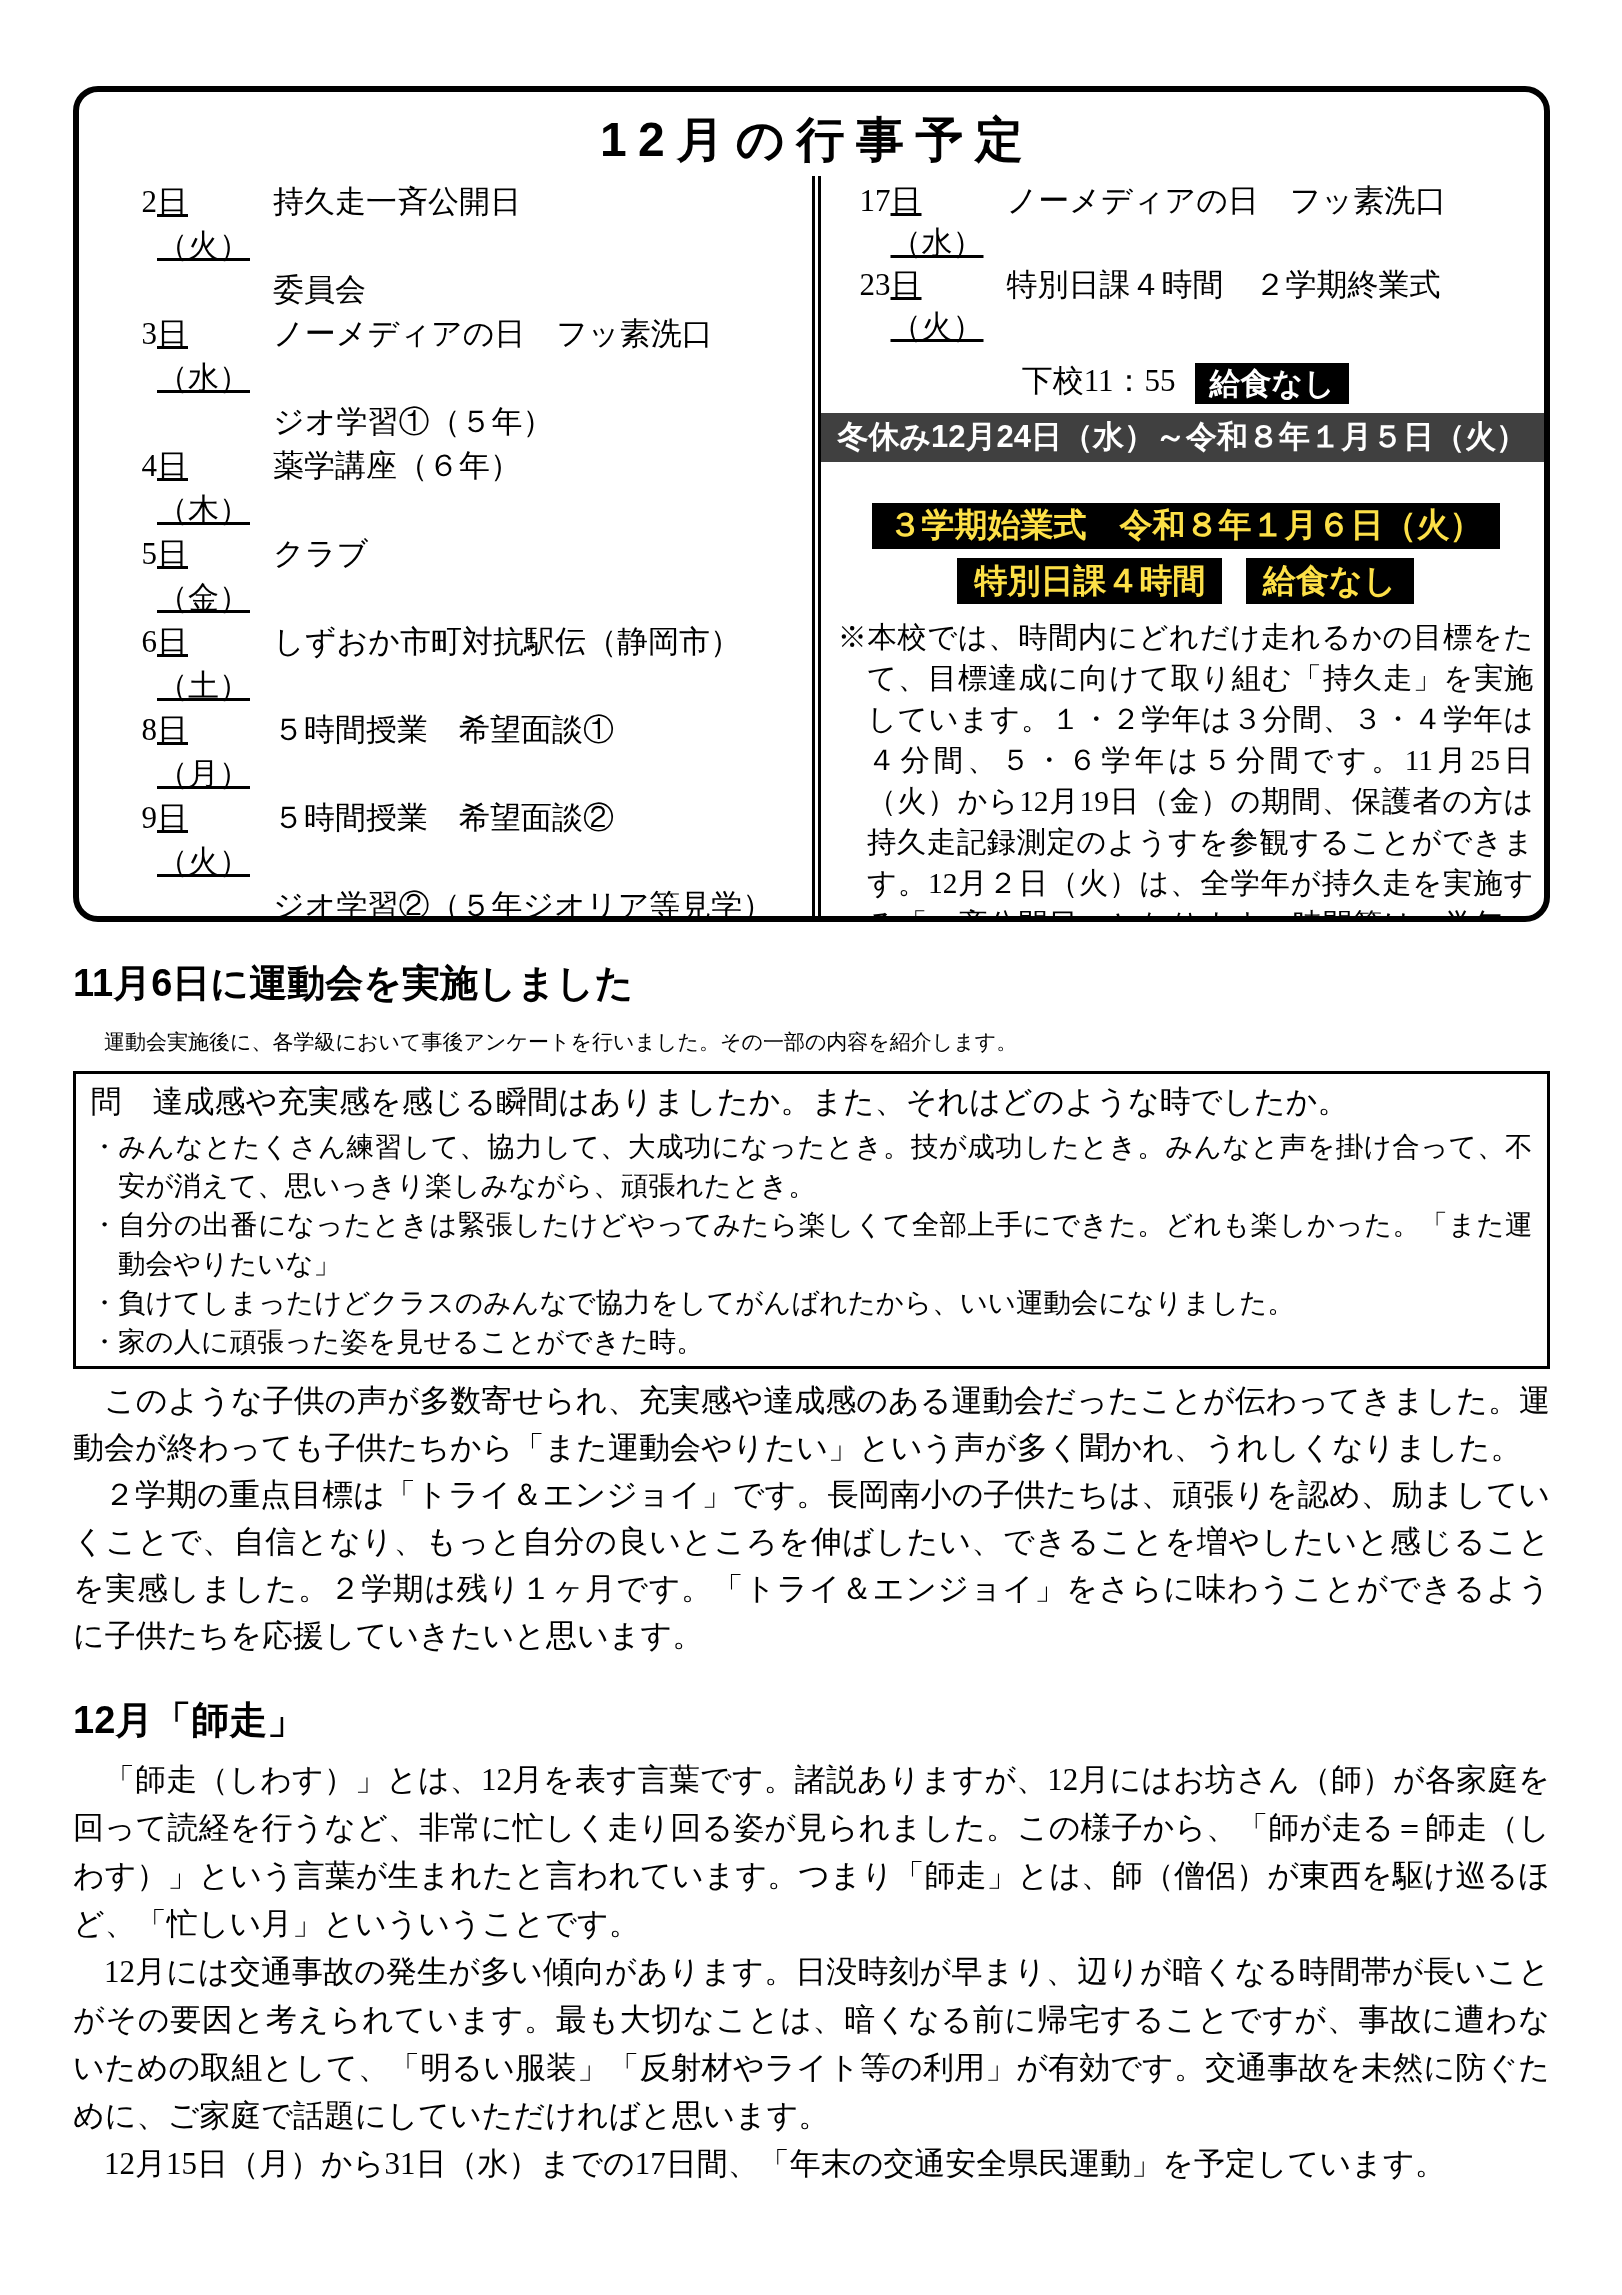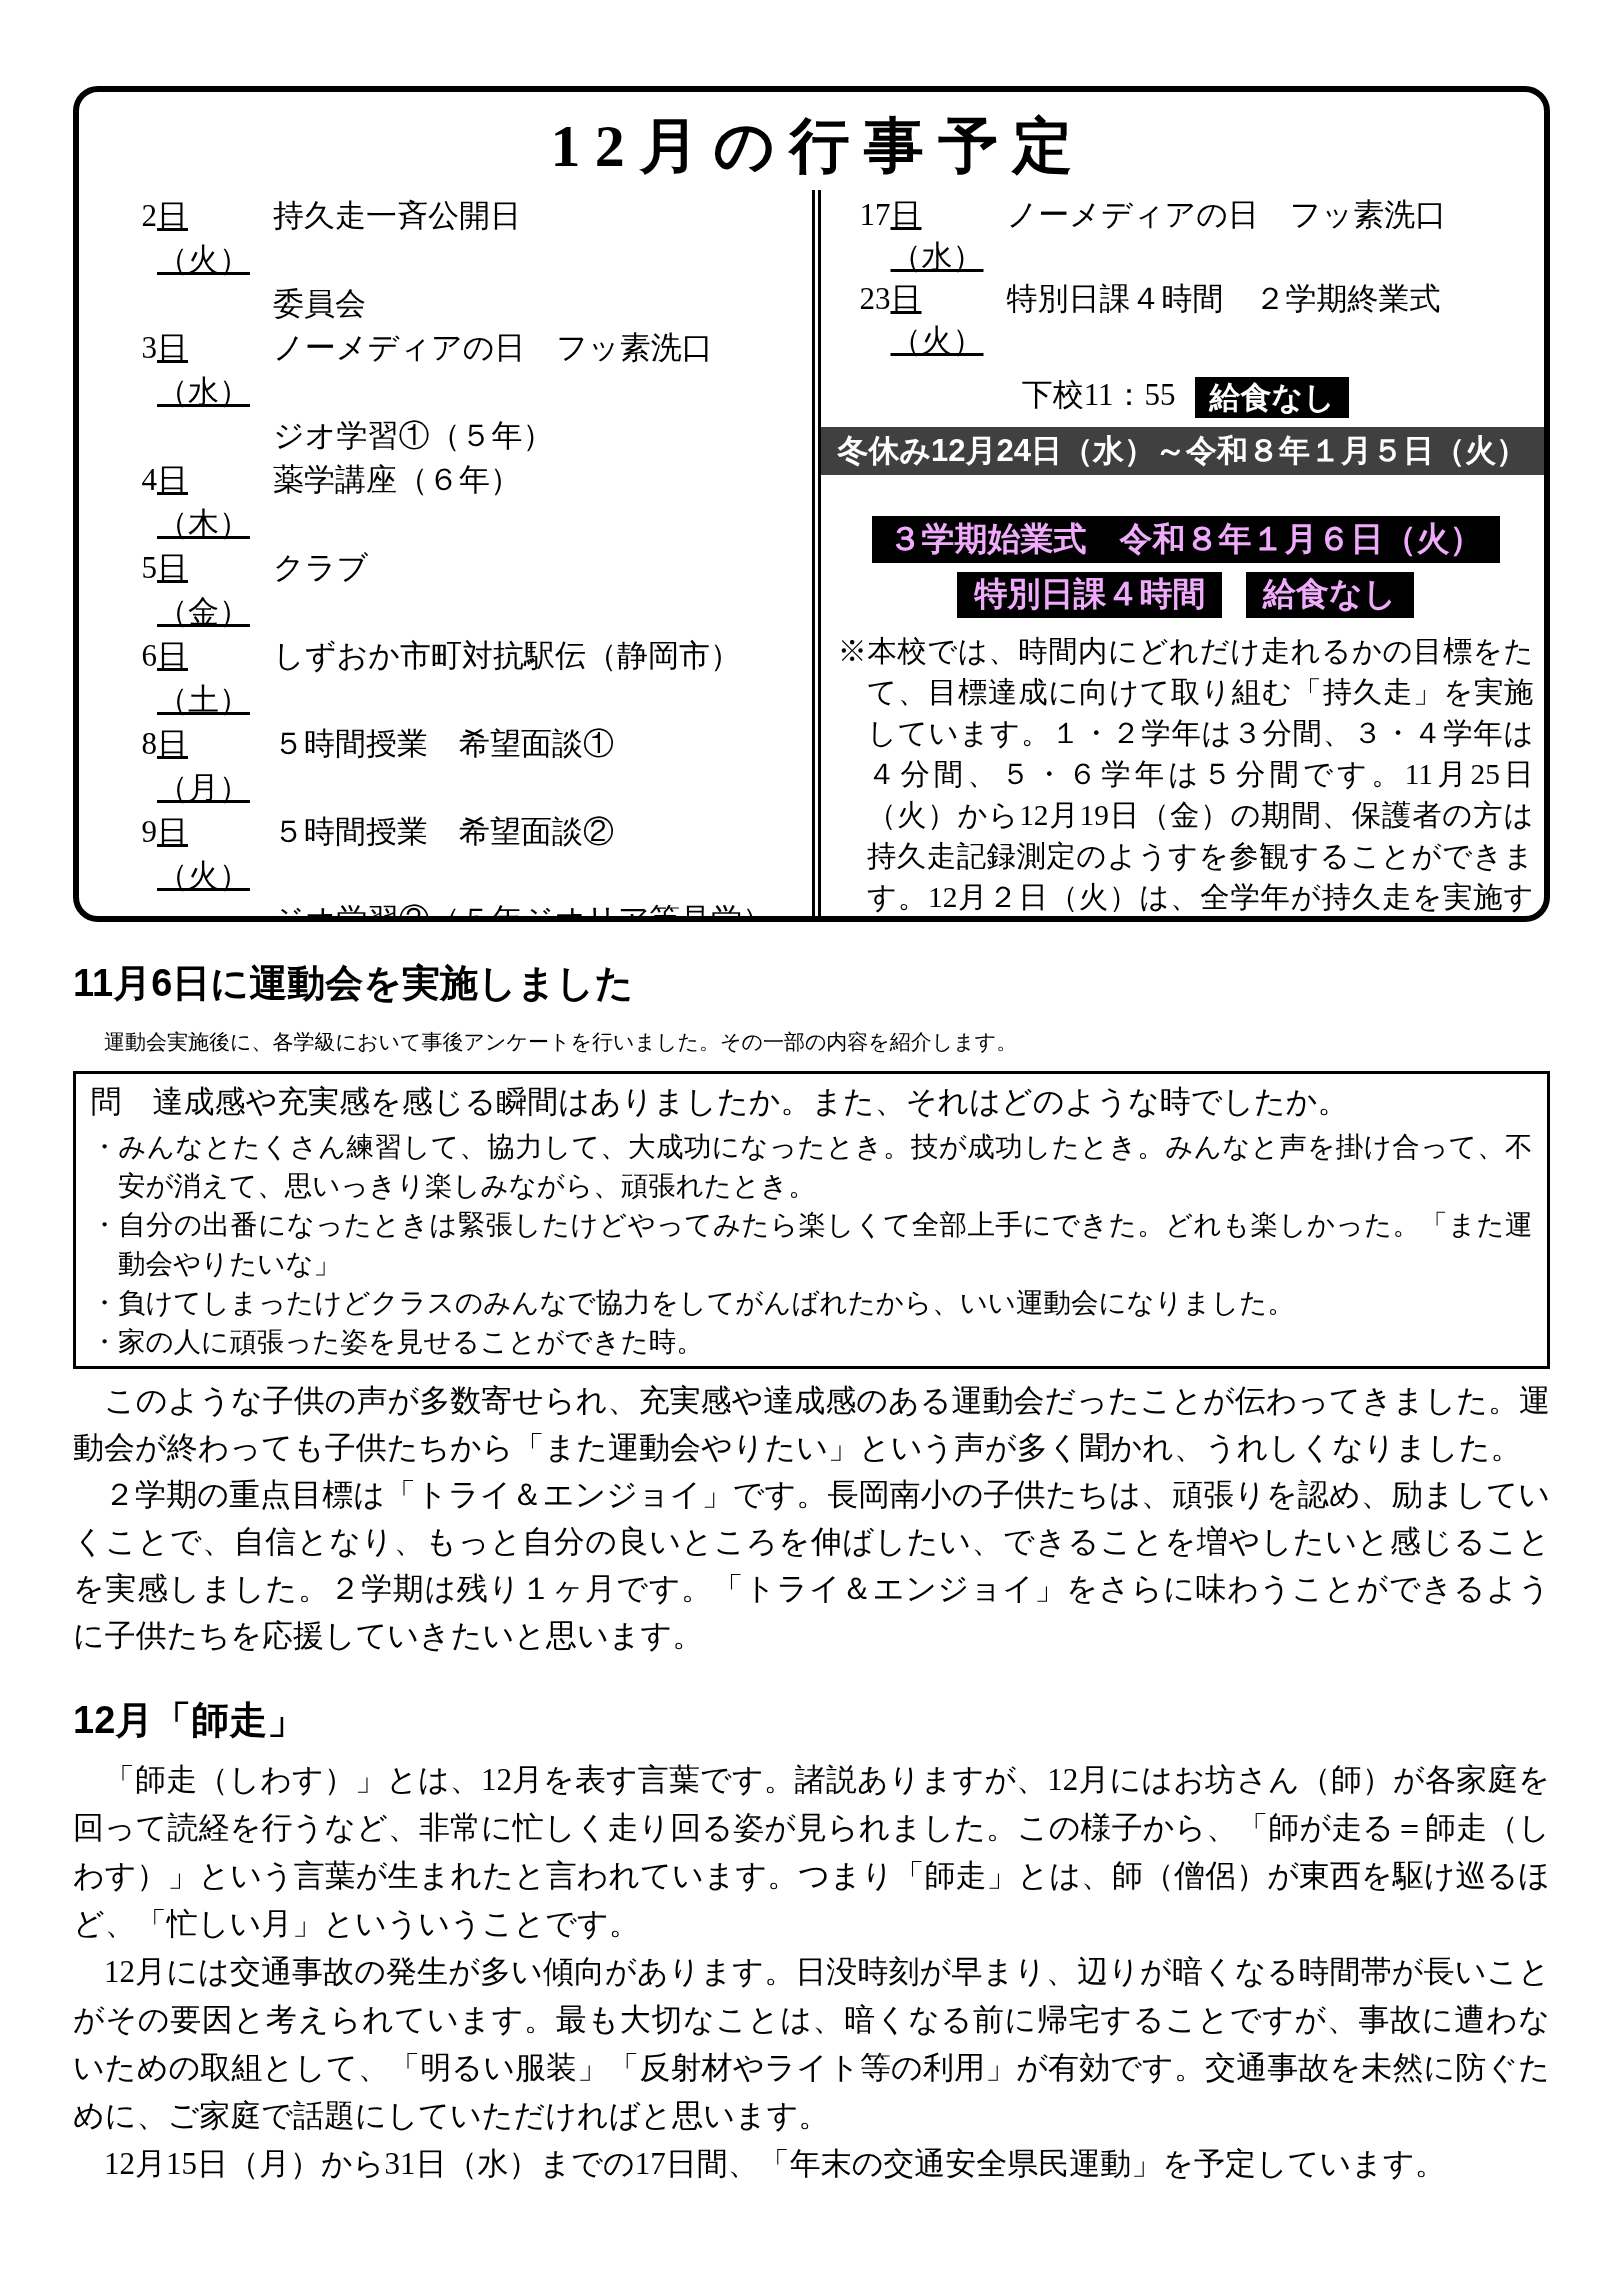--- a/index.html
+++ b/index.html
@@ -8,22 +8,22 @@
     position:relative;box-sizing:border-box;
     padding:86px 73px 0 73px;
     font-family:"Liberation Serif","DejaVu Serif",serif;
     overflow:hidden;
   }
 
   
   .box{box-sizing:border-box;border:6.5px solid #000;border-radius:25px;height:836px;overflow:hidden;background:#fff;}
   .box-title{
     margin-top:19.6px;text-align:center;
-    font-family:Liberation Serif, serif;font-weight:bold;
-    font-size:60px;line-height:1.15;letter-spacing:.24em;text-indent:.24em;
+    font-family:Liberation Sans, sans-serif;font-weight:bold;
+    font-size:48px;line-height:1.15;letter-spacing:.24em;text-indent:.24em;
   }
   .cols{display:flex;margin-top:9.2px;}
   .col-left{box-sizing:border-box;width:50%;padding:3.9px 7.9px 0 41px;}
   .col-right{box-sizing:border-box;width:50%;border-left:9.8px double #000;padding:3.9px 10.5px 15.7px 17px;}
 
   .s-row{display:flex;font-size:31px;line-height:44px;}
   .col-right .s-row{line-height:42px;margin-left:16px;}
   .dnum{flex:none;width:37px;text-align:right;}
   .drest{flex:none;width:116px;text-decoration:underline;}
   .dtext{flex:1;}
@@ -34,21 +34,21 @@
     font-family:"Liberation Sans","DejaVu Sans",sans-serif;font-weight:bold;
     font-size:31px;line-height:1.15;padding:2.6px 14.4px;margin-left:19.6px;vertical-align:middle;
   }
   .winter-bar{
     margin:9.2px -10.5px 0 -17px;background:#404040;color:#fff;
     font-family:"Liberation Sans","DejaVu Sans",sans-serif;font-weight:bold;
     font-size:31px;line-height:1.05;padding:7.9px 2.6px;text-align:center;white-space:nowrap;
   }
   .term3-wrap{text-align:center;margin-top:41px;}
   .bar{
-    display:inline-block;background:#000;color:#f0abfc;
+    display:inline-block;background:#000;color:#fde047;
     font-family:"Liberation Sans","DejaVu Sans",sans-serif;font-weight:bold;
     font-size:33px;line-height:1.12;padding:4.6px 17px;
   }
   .special-wrap{text-align:center;margin-top:9.2px;}
   .special-wrap .bar{margin:0 10.5px;}
   .note{margin-top:13px;font-size:29.4px;line-height:41px;text-align:justify;padding-left:29.4px;text-indent:-29.4px;}
 
   
   .h2{
     font-family:"Liberation Sans","DejaVu Sans",sans-serif;font-weight:bold;

